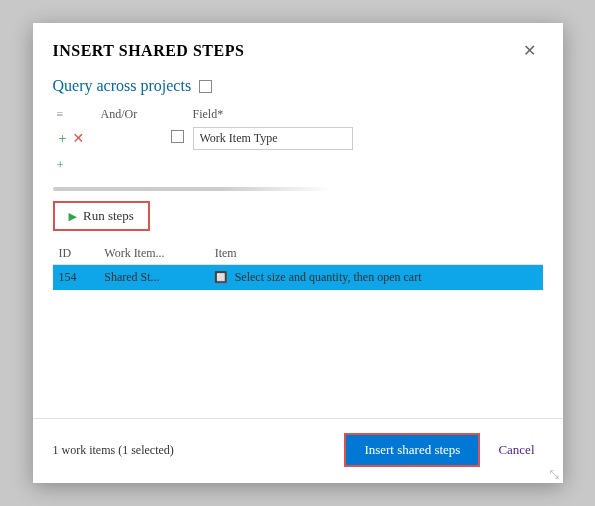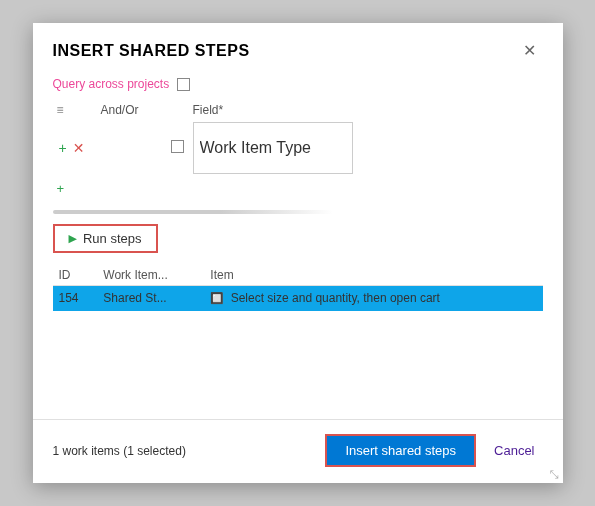--- a/index.html
+++ b/index.html
@@ -1,15 +1,15 @@
 <!DOCTYPE html>
 <html><head>
   <meta charset="utf-8">
   <style>
-    * { box-sizing: border-box; margin: 0; padding: 0; }
+    * { box-sizing: border-box; margin: 0; padding: 0; font-family: Liberation Serif, serif; }
     body {
       background: #c8c8c8;
       display: flex;
       align-items: center;
       justify-content: center;
       width: 595px;
       height: 506px;
       font-family: 'Segoe UI', Arial, sans-serif;
       font-size: 13px;
       color: #333;
@@ -53,22 +53,22 @@
       flex-direction: column;
     }
     .query-across-row {
       display: flex;
       align-items: center;
       gap: 8px;
       margin-bottom: 10px;
       margin-top: 4px;
     }
     .query-across-label {
-      color: #ec4899;
-      font-size: 12px;
+      color: #0369a1;
+      font-size: 16px;
     }
     .checkbox {
       width: 13px;
       height: 13px;
       border: 1px solid #888;
       background: #fff;
       display: inline-block;
       cursor: pointer;
     }
     .filter-table {
@@ -93,22 +93,22 @@
       background: none;
       border: none;
       font-size: 14px;
       padding: 0 2px;
       line-height: 1;
     }
     .icon-btn.green { color: #2ea44f; }
     .icon-btn.red { color: #d9534f; }
     .field-input {
       border: 1px solid #ccc;
-      padding: 16px 6px;
-      font-size: 16px;
+      padding: 3px 6px;
+      font-size: 12px;
       width: 160px;
       color: #333;
       outline: none;
     }
     .add-clause-row {
       display: flex;
       align-items: center;
       gap: 4px;
       margin-bottom: 8px;
       padding-left: 4px;

